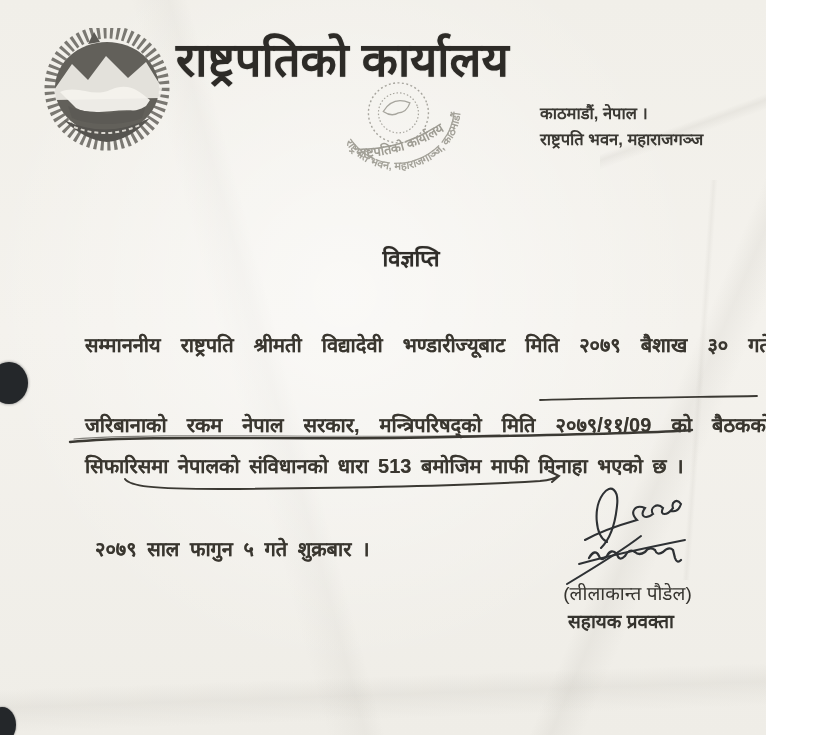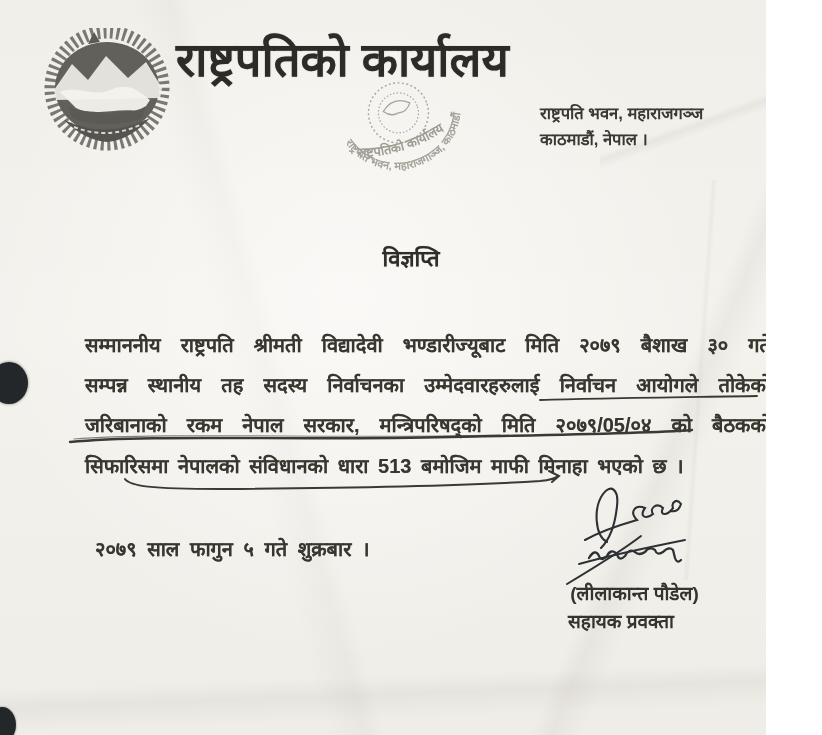--- a/index.html
+++ b/index.html
@@ -58,21 +58,21 @@
 
   .date-line{
     position:absolute;left:95px;top:535px;
     font-size:20px;font-weight:600;color:#39362f;word-spacing:5px;
     text-shadow:0 0 .5px rgba(57,54,47,.5);
     text-align:right;
   }
 
   .sign-block{position:absolute;left:535px;top:478px;width:185px;text-align:center;}
   .sign-svg{position:absolute;left:10px;top:0px;width:170px;height:108px;}
-  .sign-name{position:absolute;left:7px;top:102px;width:185px;font-size:19px;font-weight:700;color:#35332e;}
+  .sign-name{position:absolute;left:0;top:102px;width:185px;font-size:19px;font-weight:400;color:#35332e;}
   .sign-role{position:absolute;left:0;top:130px;width:172px;font-size:19px;font-weight:600;color:#35332e;}
 
   .pen-overlay{position:absolute;left:0;top:0;width:822px;height:735px;pointer-events:none;}
 
   .blob{position:absolute;background:#24272a;border-radius:50%;}
   .blob.b1{left:-10px;top:362px;width:38px;height:42px;box-shadow:0 0 3px rgba(36,39,42,.6);}
   .blob.b2{left:-12px;top:707px;width:28px;height:36px;box-shadow:0 0 2px rgba(36,39,42,.6);}
 </style>
 </head>
 <body>
@@ -110,29 +110,28 @@
       <text font-size="13" font-weight="700" fill="#8b897f" font-family="Liberation Sans, DejaVu Sans, sans-serif">
         <textPath href="#midArc" startOffset="4">राष्ट्रपतिको कार्यालय</textPath>
       </text>
       <text font-size="11" font-weight="700" fill="#929086" font-family="Liberation Sans, DejaVu Sans, sans-serif">
         <textPath href="#ringBottom" startOffset="2">राष्ट्रपति भवन, महाराजगाञ्ज, काठमाडौं</textPath>
       </text>
     </g>
   </svg>
 
   <div class="address">
+    <div>काठमाडौं, नेपाल ।</div>
     <div>राष्ट्रपति भवन, महाराजगञ्ज</div>
-    <div>काठमाडौं, नेपाल ।</div>
   </div>
 
   <div class="doc-title">विज्ञप्ति</div>
 
   <div class="body-line justify l1">सम्माननीय राष्ट्रपति श्रीमती विद्यादेवी भण्डारीज्यूबाट मिति २०७९ बैशाख ३० गते</div>
-  <div class="body-line justify l2">सम्पन्न स्थानीय तह सदस्य निर्वाचनका उम्मेदवारहरुलाई निर्वाचन आयोगले तोकेको</div>
-  <div class="body-line justify l3">जरिबानाको रकम नेपाल सरकार, मन्त्रिपरिषद्को मिति २०७९/05/०४ को बैठकको</div>
+  <div class="body-line justify l3">जरिबानाको रकम नेपाल सरकार, मन्त्रिपरिषद्को मिति २०७९/११/09 को बैठकको</div>
   <div class="body-line l4">सिफारिसमा नेपालको संविधानको धारा 513 बमोजिम माफी मिनाहा भएको छ ।</div>
 
   <svg class="pen-overlay" viewBox="0 0 822 735">
     <g fill="none" stroke="#3b3933" stroke-linecap="round">
       <path d="M540,400 C600,398 700,397 757,396" stroke-width="1.8"></path>
       <path d="M70,442 C150,434 300,441 450,437 C540,435 640,434 692,430" stroke-width="2.4"></path>
       <path d="M74,439 C160,432 340,439 500,435" stroke-width="1.2" opacity=".6"></path>
       <path d="M125,479 C130,486 150,489 220,489 C360,488 480,485 540,481 C550,480 556,478 558,476 M549,471 L559,476 L552,482" stroke-width="2"></path>
     </g>
   </svg>

